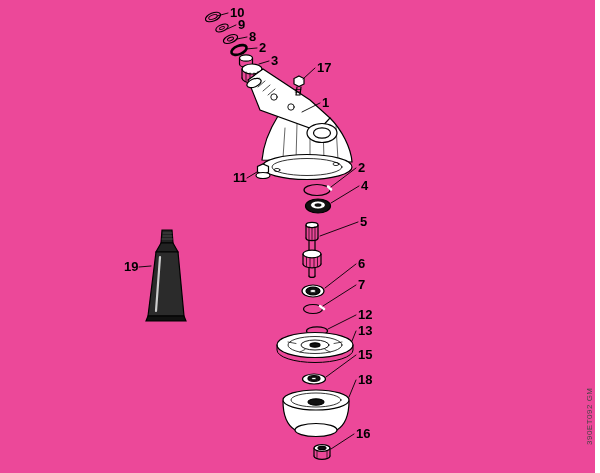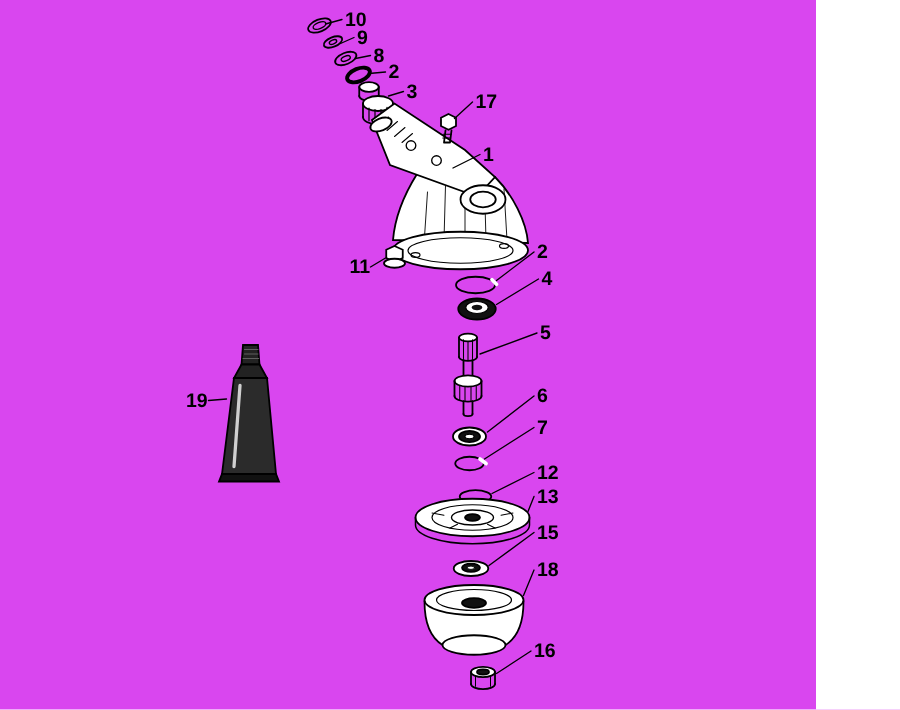--- a/index.html
+++ b/index.html
@@ -1,16 +1,16 @@
 <!DOCTYPE html>
 <html><head>
 <meta charset="utf-8">
 <style>
   html,body{margin:0;padding:0;background:#ffffff;}
-  .stage{position:relative;width:544px;height:473px;background:#d946ef;overflow:hidden;
+  .stage{position:relative;width:595px;height:473px;background:#ec4899;overflow:hidden;
          font-family:"Liberation Sans",sans-serif;}
   svg{position:absolute;top:0;left:0;}
   .callout{font-family:"Liberation Sans",sans-serif;font-size:13px;font-weight:bold;fill:#000;}
   .watermark{font-family:"Liberation Sans",sans-serif;font-size:8px;fill:#444;letter-spacing:.5px;}
 </style>
 </head>
 <body>
 
 <div class="stage">
 <svg viewBox="0 0 600 473" width="600" height="473">

